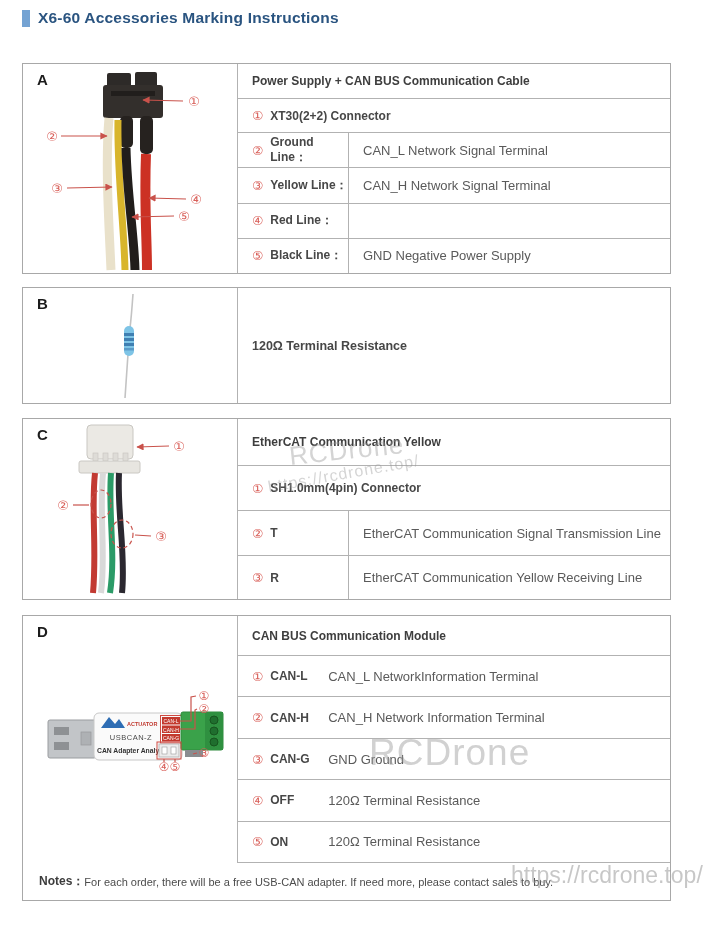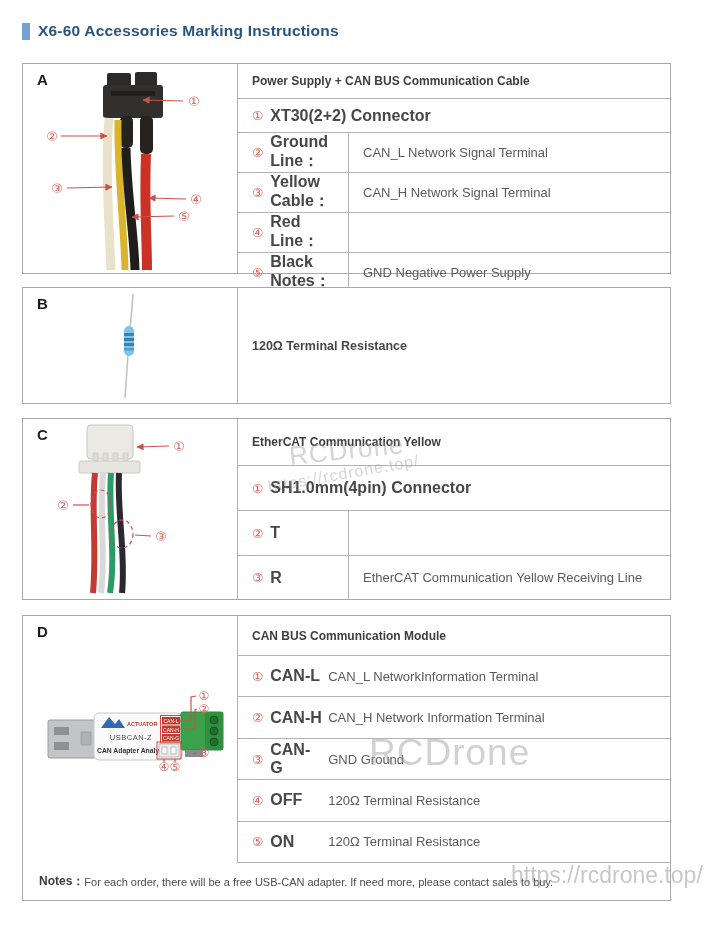--- a/index.html
+++ b/index.html
@@ -1,38 +1,38 @@
 <!DOCTYPE html>
 <html><head>
 <meta charset="utf-8">
 <style>
   html,body{margin:0;padding:0;background:#fff;}
   .page{position:relative;width:705px;height:927px;background:#fff;overflow:hidden;
         font-family:"Liberation Sans",sans-serif;color:#444;}
   
-  .doc-title{position:absolute;top:22px;left:22px;display:flex;align-items:center;}
+  .doc-title{position:absolute;top:9px;left:22px;display:flex;align-items:center;}
   .title-bar{width:8px;height:17px;background:#74a3d3;display:inline-block;}
   .title-text{margin-left:8px;font-size:15.5px;font-weight:bold;color:#2a5480;letter-spacing:.2px;}
   
   .box{position:absolute;left:22px;width:649px;border:1px solid #a8a8a8;background:#fff;
        display:flex;box-sizing:border-box;}
   .box-a{top:63px;height:211px;}
   .box-b{top:287px;height:117px;}
   .box-c{top:418px;height:182px;}
   .box-d{top:615px;height:286px;flex-direction:column;}
   .img-cell{width:215px;flex:none;border-right:1px solid #b2b2b2;position:relative;box-sizing:border-box;}
   .sec-label{position:absolute;top:7px;left:14px;font-size:15px;font-weight:bold;color:#1c1c1c;z-index:2;}
   .img-cell svg{position:absolute;inset:0;}
   .tbl{flex:1;display:flex;flex-direction:column;min-width:0;}
   .row{border-bottom:1px solid #b2b2b2;display:flex;align-items:center;padding-left:14px;box-sizing:border-box;}
   .row:last-child{border-bottom:none;}
   .row.split{padding-left:0;}
   .hdr{font-size:12px;font-weight:bold;color:#3e3e3e;}
   .cnum{color:#d9605a;font-family:"DejaVu Sans",sans-serif;font-size:12.5px;margin-right:7px;flex:none;}
-  .lbl{font-size:16px;font-weight:bold;color:#474747;}
+  .lbl{font-size:12px;font-weight:bold;color:#474747;}
   .desc{font-size:13px;color:#5a5a5a;}
   .cell-label{width:111px;flex:none;align-self:stretch;border-right:1px solid #b2b2b2;
               display:flex;align-items:center;padding-left:14px;box-sizing:border-box;}
   .cell-desc{flex:1;display:flex;align-items:center;padding-left:14px;}
   
   .d-main{display:flex;height:247px;flex:none;}
   .d-label{width:52px;flex:none;}
   .d-desc{margin-left:6px;}
   .notes-row{flex:1;display:flex;align-items:center;padding-left:16px;border-top:none;}
   .notes-label{font-size:12px;font-weight:bold;color:#3c3c3c;flex:none;}
@@ -107,36 +107,36 @@
           <span class="cnum">②</span>
           <span class="lbl">Ground Line：</span>
         </div>
         <div class="cell-desc">
             <span class="desc">CAN_L Network Signal Terminal</span>
           </div>
       </div>
       <div class="row split" style="flex:1;">
         <div class="cell-label">
           <span class="cnum">③</span>
-          <span class="lbl">Yellow Cable：</span>
+          <span class="lbl">Yellow Line：</span>
         </div>
         <div class="cell-desc">
             <span class="desc">CAN_H Network Signal Terminal</span>
           </div>
       </div>
       <div class="row split" style="flex:1;">
         <div class="cell-label">
           <span class="cnum">④</span>
           <span class="lbl">Red Line：</span>
         </div>
       </div>
       <div class="row split" style="flex:1;">
         <div class="cell-label">
           <span class="cnum">⑤</span>
-          <span class="lbl">Black Notes：</span>
+          <span class="lbl">Black Line：</span>
         </div>
         <div class="cell-desc">
             <span class="desc">GND Negative Power Supply</span>
           </div>
       </div>
     </div>
   </section>
 
   <section class="box box-b">
     <div class="img-cell">
@@ -197,20 +197,23 @@
       </div>
       <div class="row" style="height:45px;flex:none;">
         <span class="cnum">①</span>
         <span class="lbl">SH1.0mm(4pin) Connector</span>
       </div>
       <div class="row split" style="height:45px;flex:none;">
         <div class="cell-label">
           <span class="cnum">②</span>
           <span class="lbl">T</span>
         </div>
+        <div class="cell-desc">
+            <span class="desc">EtherCAT Communication Signal Transmission Line</span>
+          </div>
       </div>
       <div class="row split" style="flex:1;">
         <div class="cell-label">
           <span class="cnum">③</span>
           <span class="lbl">R</span>
         </div>
         <div class="cell-desc">
             <span class="desc">EtherCAT Communication Yellow Receiving Line</span>
           </div>
       </div>

